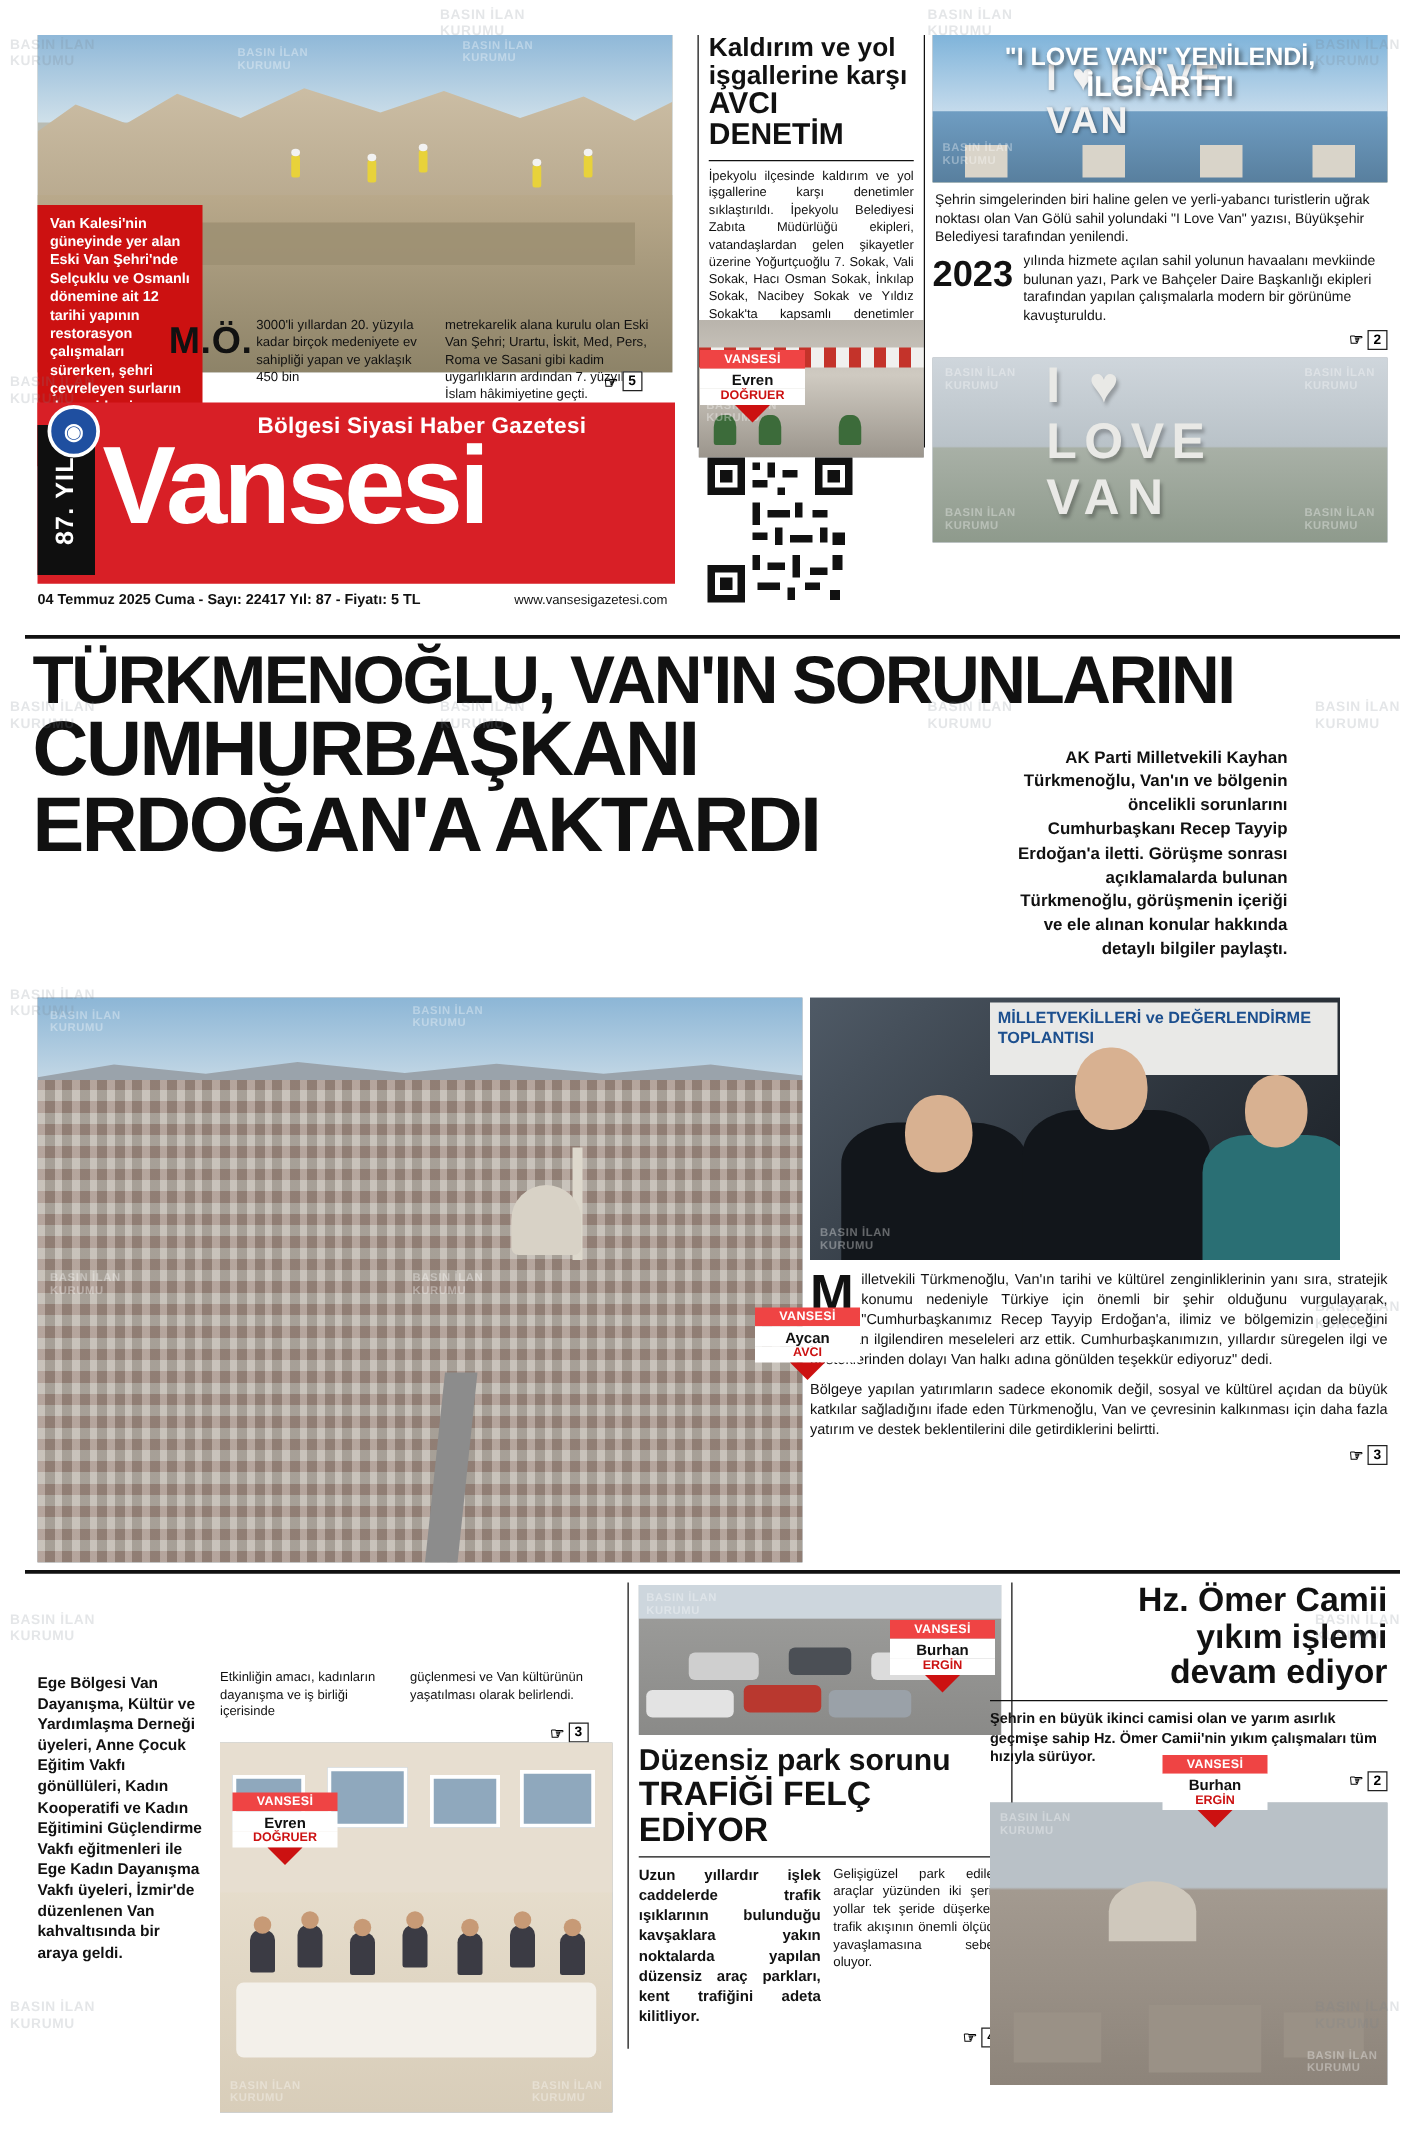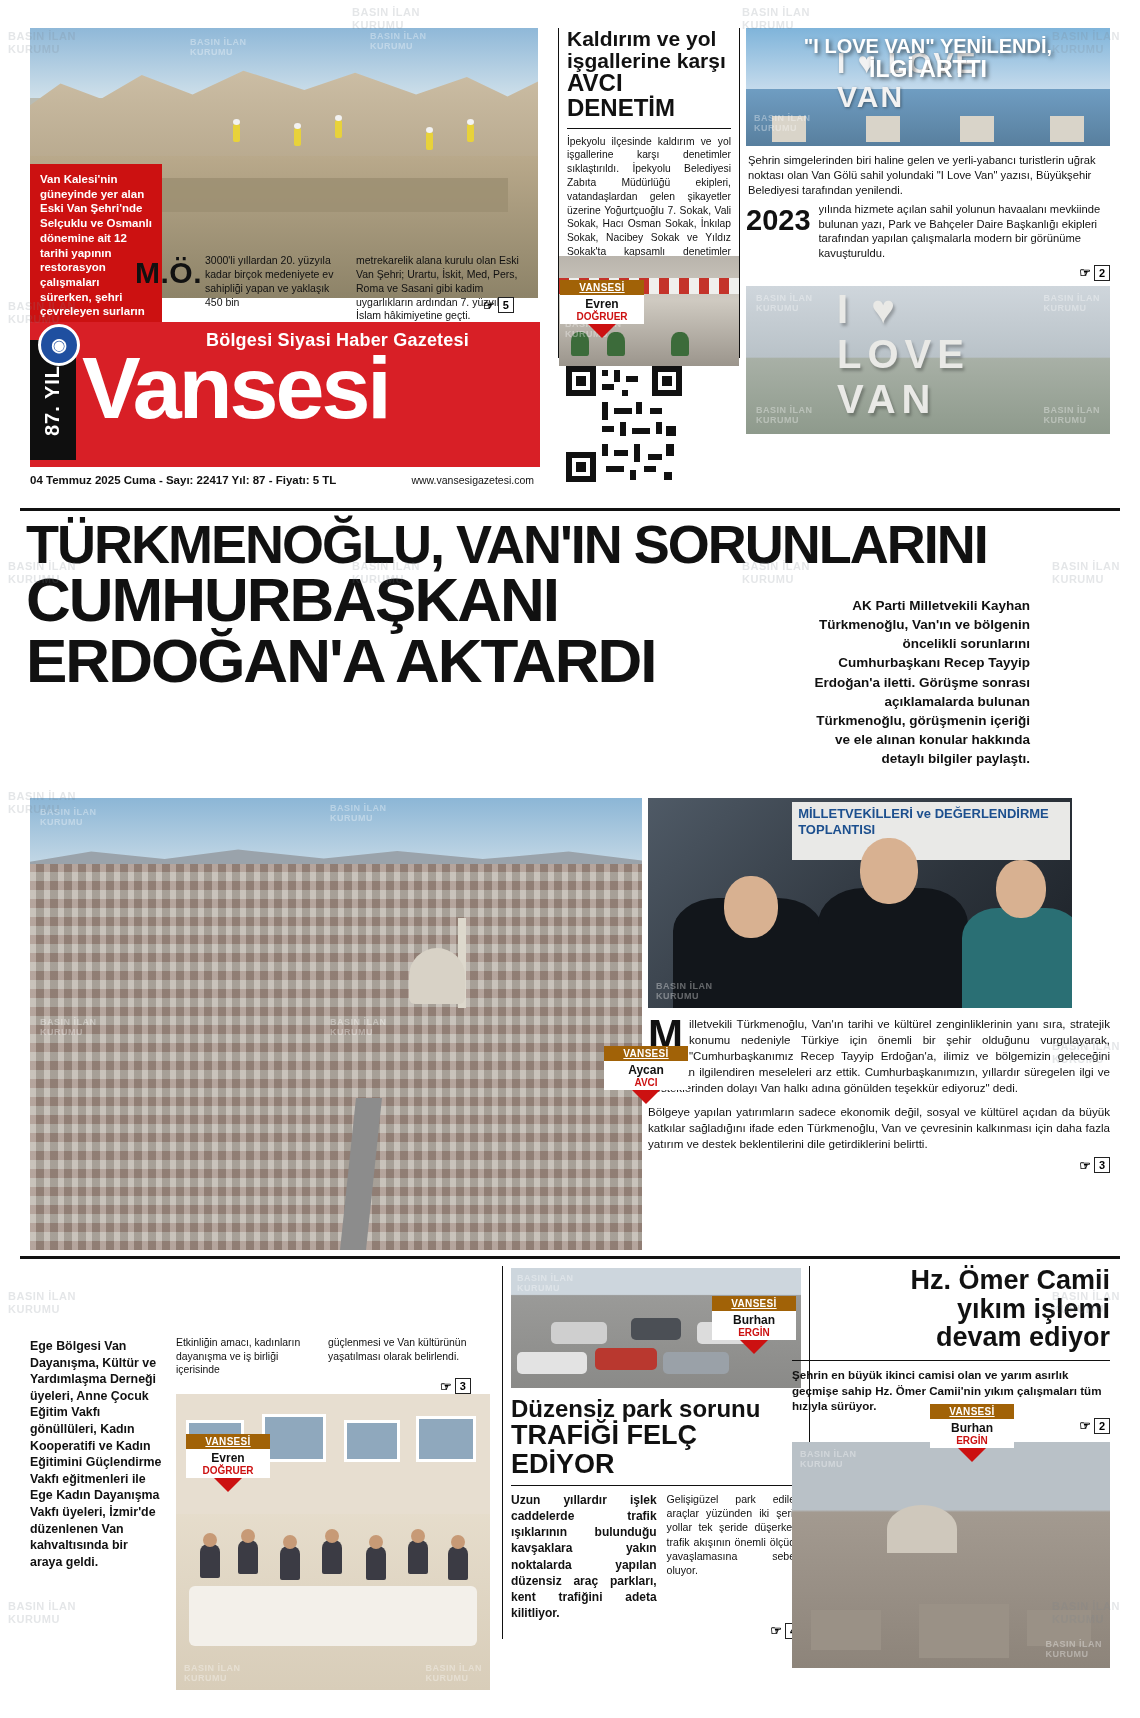--- a/index.html
+++ b/index.html
@@ -18,22 +18,22 @@
     position:absolute; color: rgba(255,255,255,.35); font-size: 9px;
     font-weight: bold; line-height: 1.1; letter-spacing: .5px;
   }
 
   
   .byline {
     position: absolute; width: 84px; text-align:center; z-index: 6;
     font-family: "Liberation Sans", sans-serif;
   }
   .byline .top {
-    background:#a16207; color:#fff; font-size:10px; font-weight:bold;
-    padding:2px 0 2px; letter-spacing:.3px;text-decoration:underline;
+    background:#ef4444; color:#fff; font-size:10px; font-weight:bold;
+    padding:2px 0 2px; letter-spacing:.3px;
   }
   .byline .name {
     background:#fff; color:#111; font-size:12px; font-weight:bold;
     padding:2px 0 0;
   }
   .byline .sur {
     background:#fff; color:#cc1111; font-size:10px; font-weight:bold;
     padding:0 0 2px;
   }
   .byline .tri {

